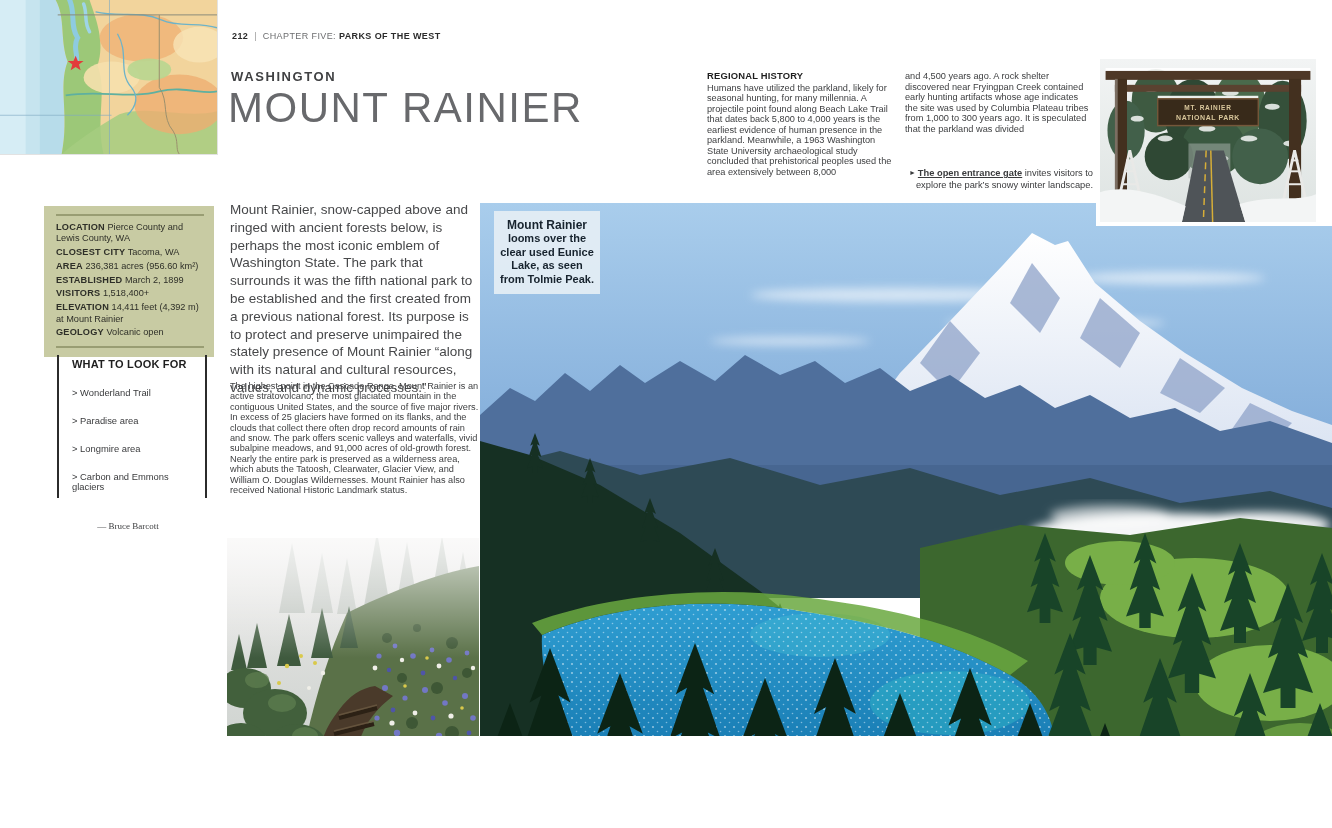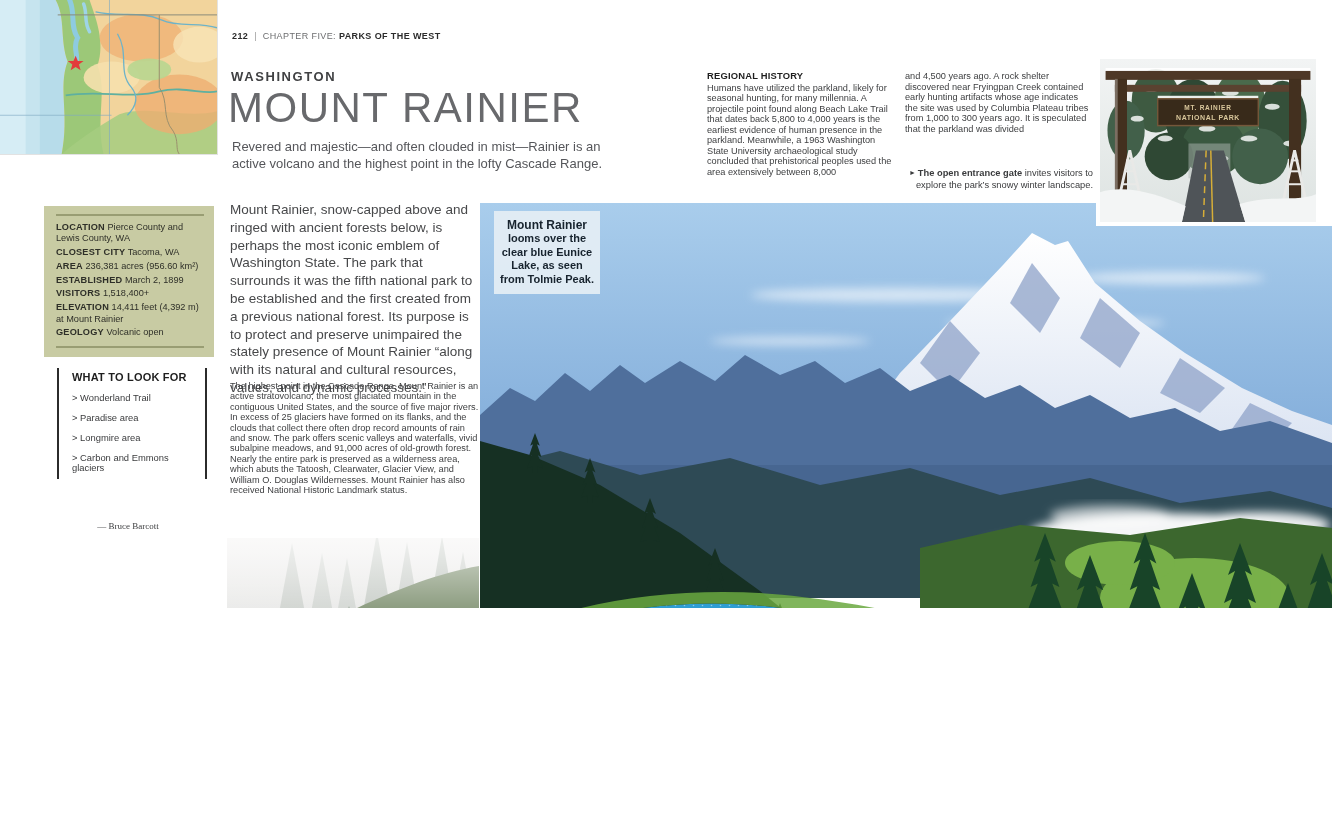--- a/index.html
+++ b/index.html
@@ -1,18 +1,18 @@
 <!DOCTYPE html>
 <html><head>
 <meta charset="utf-8">
 <style>
   * { margin:0; padding:0; box-sizing:border-box; }
   html,body { background:#ffffff; }
   body { font-family:"Liberation Sans", sans-serif; color:#3f4042; }
-  .page { position:relative; width:1332px; height:608px; background:#fff; overflow:hidden; }
+  .page { position:relative; width:1332px; height:736px; background:#fff; overflow:hidden; }
 
   
   .runhead { position:absolute; top:31px; font-size:9px; letter-spacing:.4px; color:#2b2b2b; }
   .runhead .sep { color:#9a9a9a; font-weight:400; padding:0 3px; }
   .runhead .b { font-weight:700; }
   .runhead .lt { color:#6d6e70; font-weight:400; }
   .runhead-left { left:232px; }
   .runhead-right { right:44px; text-align:right;margin-top:36px; }
 
   
@@ -25,43 +25,43 @@
   .map svg { display:block; width:100%; height:100%; }
 
   
   .infobox { position:absolute; left:44px; top:206px; width:170px; background:#c8cba3; padding:8px 10px 9px 12px; }
   .infobox .rule { height:2px; background:#999d73; margin:0 0 6px 0; }
   .infobox .rule.bottom { margin:7px 0 0 0; }
   .infobox .stat { font-size:9.2px; line-height:11.3px; color:#2e2f28; margin-bottom:2.5px; }
   .infobox .stat b { font-weight:700; letter-spacing:.2px; }
 
   
-  .lookfor { position:absolute; left:57px; top:368px; width:150px; border-left:2px solid #2b2b2b; border-right:2px solid #2b2b2b; padding:3px 10px 6px 13px; }
+  .lookfor { position:absolute; left:57px; top:355px; width:150px; border-left:2px solid #2b2b2b; border-right:2px solid #2b2b2b; padding:3px 10px 6px 13px; }
   .lookfor h4 { font-size:11px; font-weight:700; color:#1e1e1e; letter-spacing:.2px; margin-bottom:6px; }
   .lookfor .intro { font-size:9.4px; font-style:italic; line-height:12px; color:#3a3b3d; margin-bottom:8px; }
-  .lookfor .item { font-size:9.4px; line-height:10px; color:#3a3b3d; margin-top:10px; }
+  .lookfor .item { font-size:9.4px; line-height:10px; color:#3a3b3d; margin-top:18px; }
 
   
   .quote { position:absolute; left:22px; top:512px; width:212px; text-align:center; }
   .quote .qtext { font-size:19px; line-height:29px; letter-spacing:1.5px; font-weight:300; color:#3c3d3f; }
   .quote .attrib { margin-top:9px; font-size:9px; color:#3c3d3f;font-family:Liberation Serif, serif; }
   .quote .source { margin-top:2px; font-size:9px; font-style:italic; line-height:11.5px; color:#3c3d3f; }
 
   
   .intro-para { position:absolute; left:230px; top:201px; width:245px; font-size:13.5px; line-height:17.8px; color:#47484a; }
   .second-para { position:absolute; left:230px; top:381px; width:249px; font-size:9.2px; line-height:10.4px; color:#3f4042; }
 
   .rh-col { position:absolute; top:71px; width:188px; font-size:9.2px; line-height:10.5px; color:#3f4042; }
   .rh-col h4 { font-size:9.4px; font-weight:700; color:#1e1e1e; margin-bottom:1px; letter-spacing:.2px; }
   .rh-col1 { left:707px; }
   .rh-col2 { left:905px; }
 
   
   .cap { font-size:9.3px; line-height:11.6px; color:#3a3b3d; text-align:right; }
-  .cap b { font-weight:700; }
+  .cap b { font-weight:700;text-decoration:underline; }
   .cap .arr { font-size:7px; position:relative; top:-1px; padding-right:2px; }
   .gate-cap { position:absolute; left:905px; top:168px; width:188px; }
   .wf-cap { position:absolute; left:28px; top:757px; width:190px; }
 
   
   .main-photo { position:absolute; left:480px; top:203px; width:852px; height:625px; }
   .main-photo svg { display:block; width:100%; height:100%; }
   .photo-capbox { position:absolute; left:494px; top:211px; width:106px; padding:7px 5px 8px 5px;
                   background:rgba(227,237,244,.94); text-align:center; color:#17232e; }
   .photo-capbox .cb-b { font-size:12px; font-weight:700; line-height:14px; }
@@ -121,21 +121,20 @@
 
       <path d="M58,15 L218,15" stroke="#8a8a7a" stroke-width="1"></path>
       <path d="M160,15 L160,88 C170,102 162,118 174,132 C180,142 176,150 180,155" stroke="#9a8f6d" stroke-width="1" fill="none"></path>
 
       <path transform="translate(76,64)" fill="#e23b3b" d="M0,-8 L2.2,-2.5 L8,-2.5 L3.3,1 L5,6.8 L0,3.4 L-5,6.8 L-3.3,1 L-8,-2.5 L-2.2,-2.5 Z"></path>
     </svg>
   </div>
 
   <div class="kicker">WASHINGTON</div>
   <div class="title">MOUNT RAINIER</div>
-  <div class="subtitle">Revered and majestic—and often clouded in mist—Rainier is an active volcano and the highest point in the lofty Cascade Range.</div>
 
   <div class="infobox">
     <div class="rule"></div>
     <div class="stat"><b>LOCATION</b> <span>Pierce County and Lewis County, WA</span></div>
     <div class="stat"><b>CLOSEST CITY</b> <span>Tacoma, WA</span></div>
     <div class="stat"><b>AREA</b> <span>236,381 acres (956.60 km²)</span></div>
     <div class="stat"><b>ESTABLISHED</b> <span>March 2, 1899</span></div>
     <div class="stat"><b>VISITORS</b> <span>1,518,400+</span></div>
     <div class="stat"><b>ELEVATION</b> <span>14,411 feet (4,392 m) at Mount Rainier</span></div>
     <div class="stat"><b>GEOLOGY</b> <span>Volcanic open</span></div>
@@ -282,21 +281,21 @@
         <use href="#trA" transform="translate(775,555) scale(3.0)"></use>
         <use href="#trA" transform="translate(838,570) scale(2.6)"></use>
         <use href="#trA" transform="translate(30,500) scale(3.0)"></use>
       </g>
       <path d="M0,625 L852,625 L852,586 C760,596 650,578 540,592 C420,606 300,586 180,598 C100,604 40,594 0,600 Z" fill="#0a1f12"></path>
     </svg>
   </div>
 
   <div class="photo-capbox">
     <div class="cb-b">Mount Rainier</div>
-    <div class="cb-r">looms over the clear blue Eunice Lake, as seen from Tolmie Peak.</div>
+    <div class="cb-r">looms over the clear used Eunice Lake, as seen from Tolmie Peak.</div>
   </div>
 
   <div class="gate-photo">
     <svg viewBox="0 0 232 164" preserveAspectRatio="none">
       <defs>
         <linearGradient id="snowbg" x1="0" y1="0" x2="0" y2="1">
           <stop offset="0" stop-color="#f2f4f4"></stop>
             <stop offset="1" stop-color="#dde3e1"></stop>
         </linearGradient>
       </defs>

